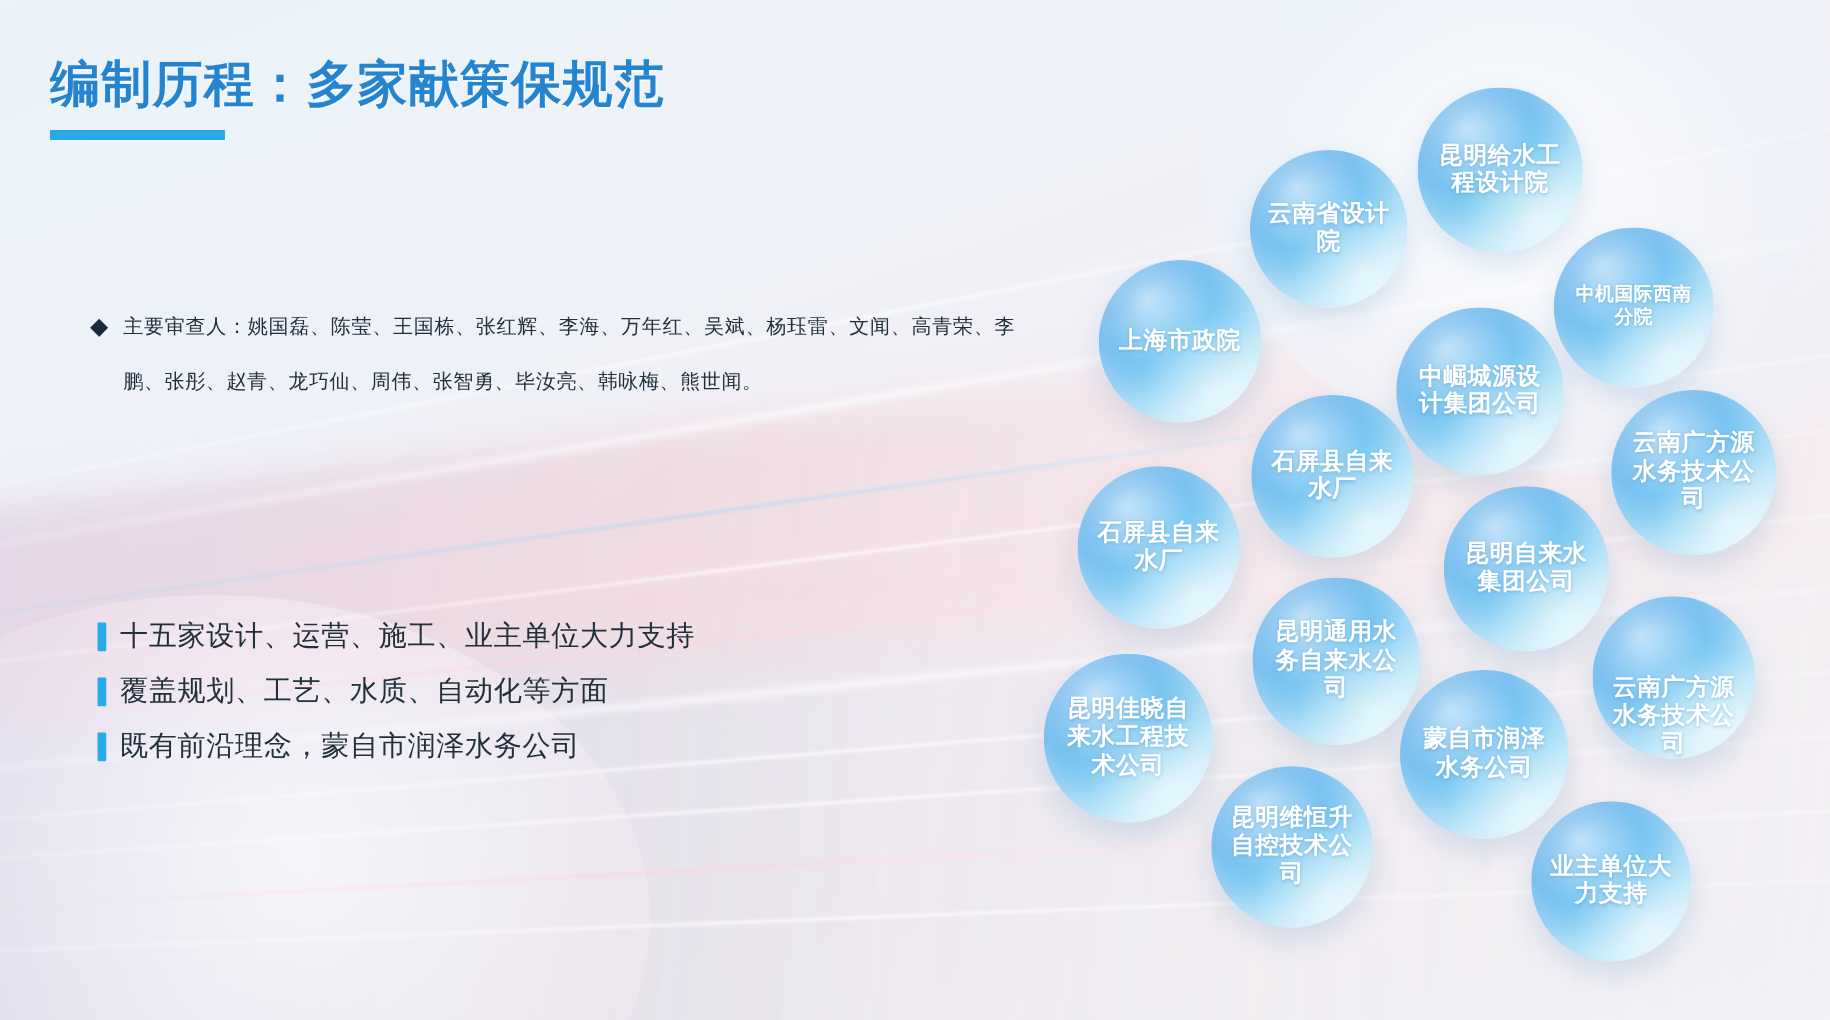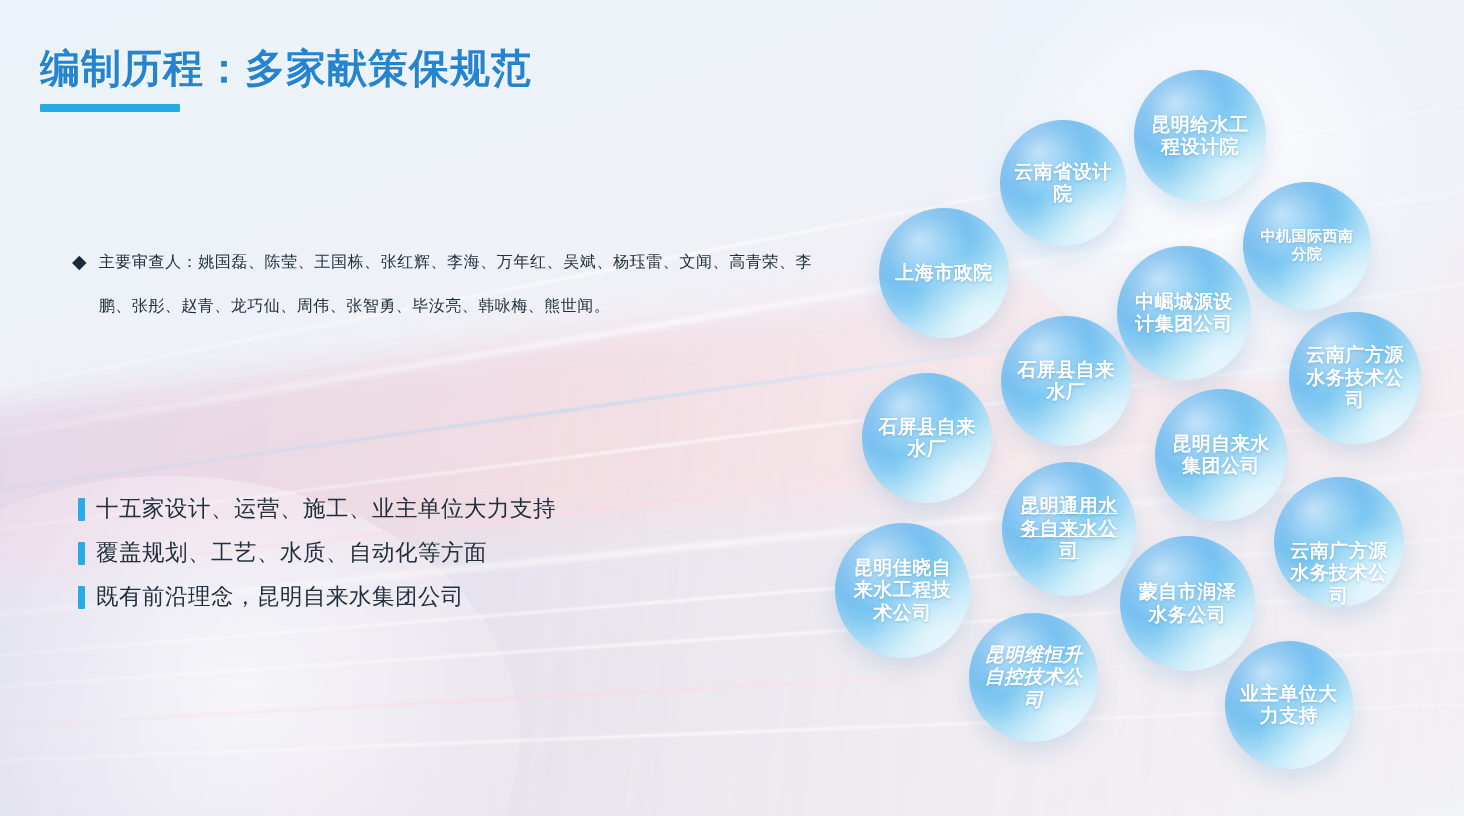--- a/index.html
+++ b/index.html
@@ -142,21 +142,21 @@
       <div class="bullet-item">
         <span class="bullet-bar"></span>
         <span class="bullet-label">十五家设计、运营、施工、业主单位大力支持</span>
       </div>
       <div class="bullet-item">
         <span class="bullet-bar"></span>
         <span class="bullet-label">覆盖规划、工艺、水质、自动化等方面</span>
       </div>
       <div class="bullet-item">
         <span class="bullet-bar"></span>
-        <span class="bullet-label">既有前沿理念，昆明自来水集团公司</span>
+        <span class="bullet-label">既有前沿理念，蒙自市润泽水务公司</span>
       </div>
     </div>
 
   <div class="bubble-field" id="bubble-host">
       <div class="bubble" style="left: 1134px; top: 70px; width: 132px; height: 132px; font-size: 19px; justify-content: center;">
         <span class="btxt">昆明给水工程设计院</span>
       </div>
       <div class="bubble" style="left: 1000px; top: 120px; width: 126px; height: 126px; font-size: 19px;">
         <span class="btxt">云南省设计院</span>
       </div>
@@ -174,33 +174,33 @@
       </div>
       <div class="bubble" style="left: 1289px; top: 312px; width: 132px; height: 132px; font-size: 19px;">
         <span class="btxt">云南广方源水务技术公司</span>
       </div>
       <div class="bubble" style="left: 862px; top: 373px; width: 130px; height: 130px; font-size: 19px;">
         <span class="btxt">石屏县自来水厂</span>
       </div>
       <div class="bubble" style="left: 1155px; top: 389px; width: 132px; height: 132px; font-size: 19px;">
         <span class="btxt">昆明自来水集团公司</span>
       </div>
-      <div class="bubble" style="left: 1002px; top: 462px; width: 134px; height: 134px; font-size: 19px; text-decoration: underline;">
+      <div class="bubble" style="left: 1002px; top: 462px; width: 134px; height: 134px; font-size: 19px;">
         <span class="btxt">昆明通用水务自来水公司</span>
       </div>
       <div class="bubble" style="left: 1274px; top: 477px; width: 130px; height: 130px; font-size: 19px; align-items: flex-end;">
         <span class="btxt">云南广方源水务技术公司</span>
       </div>
       <div class="bubble" style="left: 835px; top: 523px; width: 135px; height: 135px; font-size: 19px;">
         <span class="btxt">昆明佳晓自来水工程技术公司</span>
       </div>
       <div class="bubble" style="left: 1120px; top: 536px; width: 135px; height: 135px; font-size: 19px;">
         <span class="btxt">蒙自市润泽水务公司</span>
       </div>
-      <div class="bubble" style="left: 969px; top: 613px; width: 129px; height: 129px; font-size: 19px; font-style: italic;">
+      <div class="bubble" style="left: 969px; top: 613px; width: 129px; height: 129px; font-size: 19px;">
         <span class="btxt">昆明维恒升自控技术公司</span>
       </div>
       <div class="bubble" style="left: 1225px; top: 641px; width: 128px; height: 128px; font-size: 19px;">
         <span class="btxt">业主单位大力支持</span>
       </div>
     </div>
 
 </div>
 
 </body></html>

